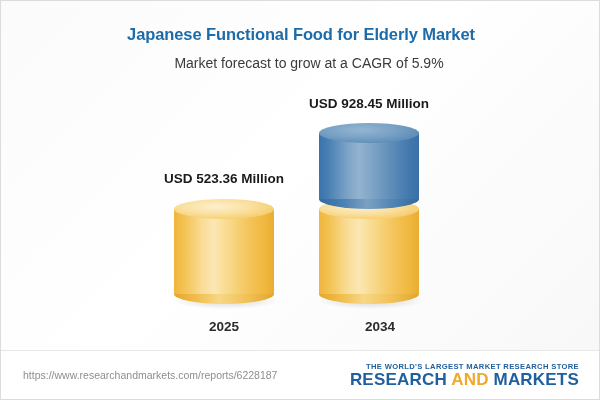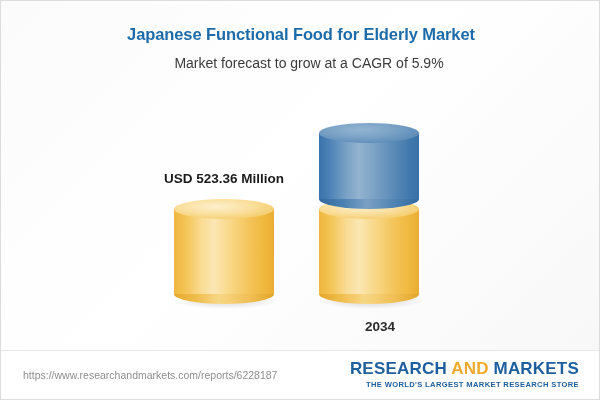--- a/index.html
+++ b/index.html
@@ -202,21 +202,23 @@
       <div class="cyl yellow" style="left:-10px; bottom:0; width:120px; height:115px;">
         <div class="cyl-shadow"></div>
         <div class="seg" style="left:10px; bottom:0; height:105px;">
           <div class="seg-bottom"></div>
           <div class="seg-body"></div>
           <div class="seg-top"></div>
         </div>
       </div>
     </div>
 
-
+    <div class="year-label" style="left:153px; top:318px;">2025</div>
+
+    <div class="value-label" style="left:258px; top:95px;">USD 928.45 Million</div>
 
     <div class="bar-group" style="left:318px; bottom:47px;">
       <div class="cyl" style="left:-10px; bottom:0; width:120px; height:191px;">
         <div class="cyl-shadow"></div>
 
         <div class="seg yellow" style="left:10px; bottom:0; height:105px;">
           <div class="seg-bottom"></div>
           <div class="seg-body"></div>
           <div class="seg-top"></div>
         </div>
@@ -229,18 +231,18 @@
       </div>
     </div>
 
     <div class="year-label" style="left:309px; top:318px;">2034</div>
 
   </div>
 
   <div id="footer">
     <div id="footer-url">https://www.researchandmarkets.com/reports/6228187</div>
     <div id="logo">
+      <div id="logo-tag">THE WORLD'S LARGEST MARKET RESEARCH STORE</div>
       <div id="logo-main"><span>RESEARCH </span><span id="logo-and">AND</span><span> MARKETS</span></div>
-      <div id="logo-tag">THE WORLD'S LARGEST MARKET RESEARCH STORE</div>
     </div>
   </div>
 
 </div>
 
 </body></html>

